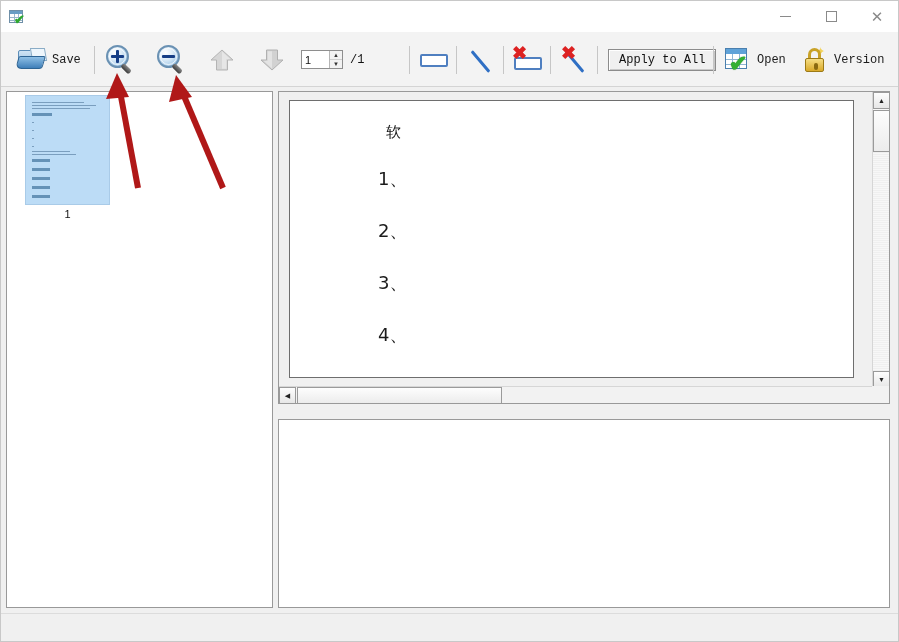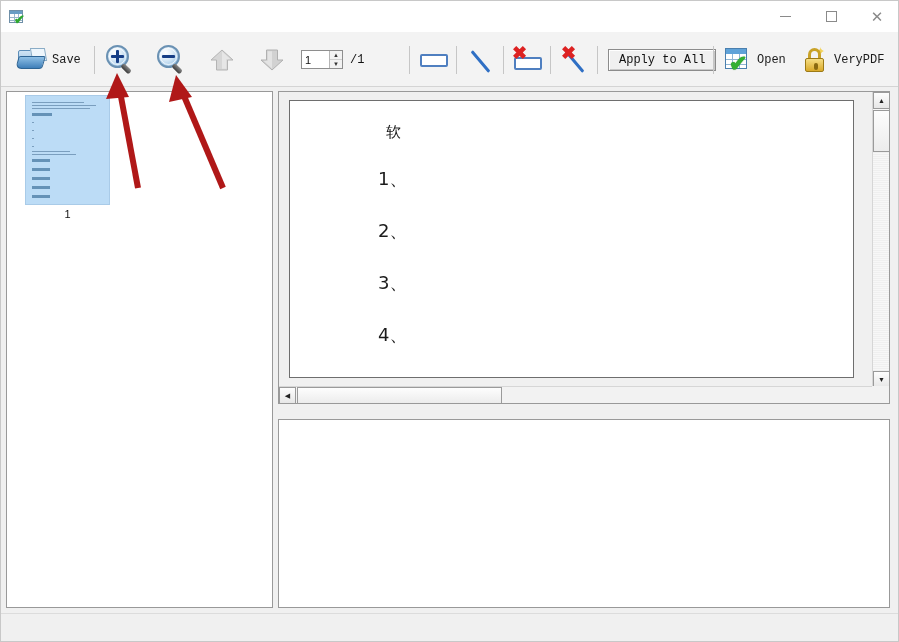--- a/index.html
+++ b/index.html
@@ -486,21 +486,21 @@
     </div>
 
     <div class="tb-item" style="left:800px;">
       <span class="ico-lock">
         <span class="lock-spark">✦</span>
         <span class="lock-shackle"></span>
         <span class="lock-body">
             <span class="lock-hole"></span>
           </span>
       </span>
-      <span class="tb-label">VeryPDF</span>
+      <span class="tb-label">Version</span>
     </div>
   </div>
 
   <div id="thumb-panel">
     <div id="thumb-item">
       <div id="thumb-page">
         <span class="th-line" style="left:6px;  top:6px;  width:52px;"></span>
         <span class="th-line" style="left:6px;  top:9px;  width:64px;"></span>
         <span class="th-line" style="left:6px;  top:12px; width:58px;"></span>
         <span class="th-block" style="left:6px; top:17px; width:20px;"></span>

